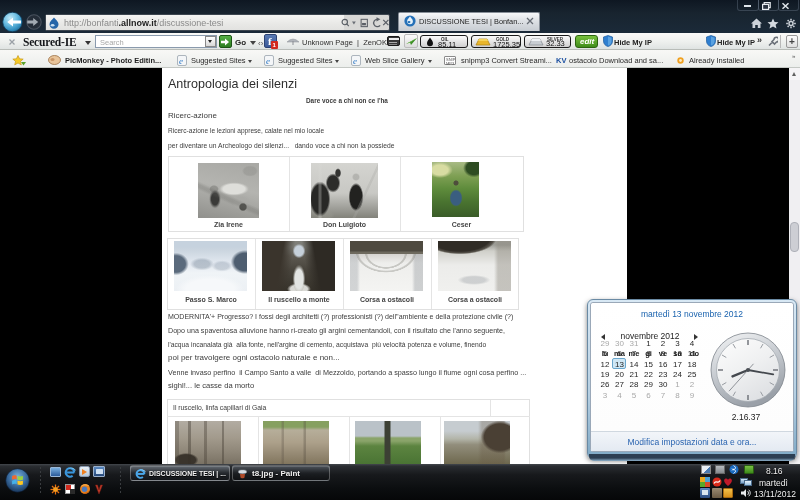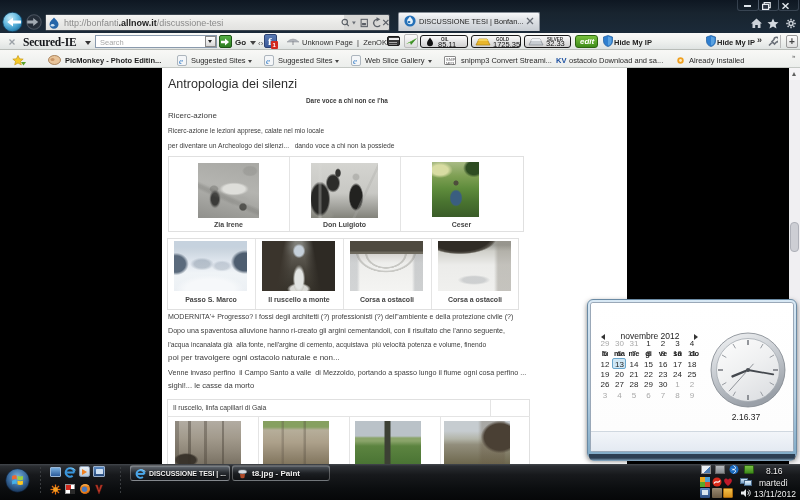--- a/index.html
+++ b/index.html
@@ -382,20 +382,21 @@
   <div class="ab" style="left:790px;top:222px;width:9px;height:30px;background:#cdced4;border:1px solid #aeb0b8;border-radius:4px"></div>
   <div class="ab" style="left:789px;top:452px;width:11px;height:12px;background:#f5f4f6"></div>
   <div class="ab" style="left:792px;top:456px;width:0;height:0;border-left:2.8px solid transparent;border-right:2.8px solid transparent;border-top:4px solid #606060"></div>
 
   <div id="cal" class="ab"></div>
   <div id="calin" class="ab"></div>
   <div class="ab" style="left:591px;top:303px;width:202px;height:129px;border-radius:3px 3px 0 0;background:linear-gradient(180deg,#fff,#fdfdfd)"></div>
   <div class="ab" style="left:591px;top:432px;width:202px;height:19px;background:linear-gradient(180deg,#f2f5f9,#e4eaf2)"></div>
   <div class="ab" style="left:591px;top:431px;width:202px;height:1px;background:#d0d8e0"></div>
   <div class="ab" style="left:589px;top:454px;width:206px;height:7px;border-radius:0 0 5px 5px;background:linear-gradient(180deg,#2c3e52 0 4px,#8fb2cc)"></div>
+  <div class="ab" style="left:610px;top:309px;width:164px;text-align:center;font-size:8.5px;color:#1962ae;white-space:nowrap">martedì 13 novembre 2012</div>
 
   <div class="ab" style="left:601px;top:334px;width:0;height:0;border-top:3.5px solid transparent;border-bottom:3.5px solid transparent;border-right:4.5px solid #333"></div>
   <div class="ab" style="left:614px;top:331px;width:72px;text-align:center;font-size:8.5px;color:#222;white-space:nowrap">novembre 2012</div>
   <div class="ab" style="left:694px;top:334px;width:0;height:0;border-top:3.5px solid transparent;border-bottom:3.5px solid transparent;border-left:4.5px solid #333"></div>
 
   <div class="ab" style="left:598px;top:349px;width:101px;font-size:7.5px;font-weight:bold;color:#222">
     <span style="position:absolute;left:0;width:14px;text-align:center">lu</span>
     <span style="position:absolute;left:14.5px;width:14px;text-align:center">ma</span>
     <span style="position:absolute;left:29px;width:14px;text-align:center">me</span>
     <span style="position:absolute;left:43.5px;width:14px;text-align:center">gi</span>
@@ -479,20 +480,21 @@
         <line x1="13" y1="54" x2="17.3" y2="51.5"></line>
       <line x1="13" y1="24" x2="17.3" y2="26.5"></line>
         <line x1="24" y1="13" x2="26.5" y2="17.3"></line>
     </g>
     <path d="M39 39 L23.5 45.4" stroke="#44484e" stroke-width="2.4" stroke-linecap="round"></path>
     <path d="M39 39 L64.2 43.4" stroke="#44484e" stroke-width="1.8" stroke-linecap="round"></path>
     <path d="M44.5 32.8 L20 60.2" stroke="#84888e" stroke-width="0.9"></path>
     <circle cx="39" cy="39" r="2" fill="#4a4e54"></circle>
   </svg>
   <div class="ab" style="left:711px;top:412px;width:70px;text-align:center;font-size:8.5px;color:#222">2.16.37</div>
+  <div class="ab" style="left:610px;top:437px;width:164px;text-align:center;font-size:8.5px;color:#2a64b0;white-space:nowrap">Modifica impostazioni data e ora...</div>
 
   <div id="taskbar" class="ab"></div>
 
   <svg class="ab" style="left:5px;top:468px" width="25" height="25" viewBox="0 0 25 25">
     <defs>
       <radialGradient id="orb" cx="50%" cy="35%" r="70%">
         <stop offset="0%" stop-color="#7db4de"></stop>
           <stop offset="55%" stop-color="#38699c"></stop>
           <stop offset="100%" stop-color="#122c4e"></stop>
       </radialGradient>

